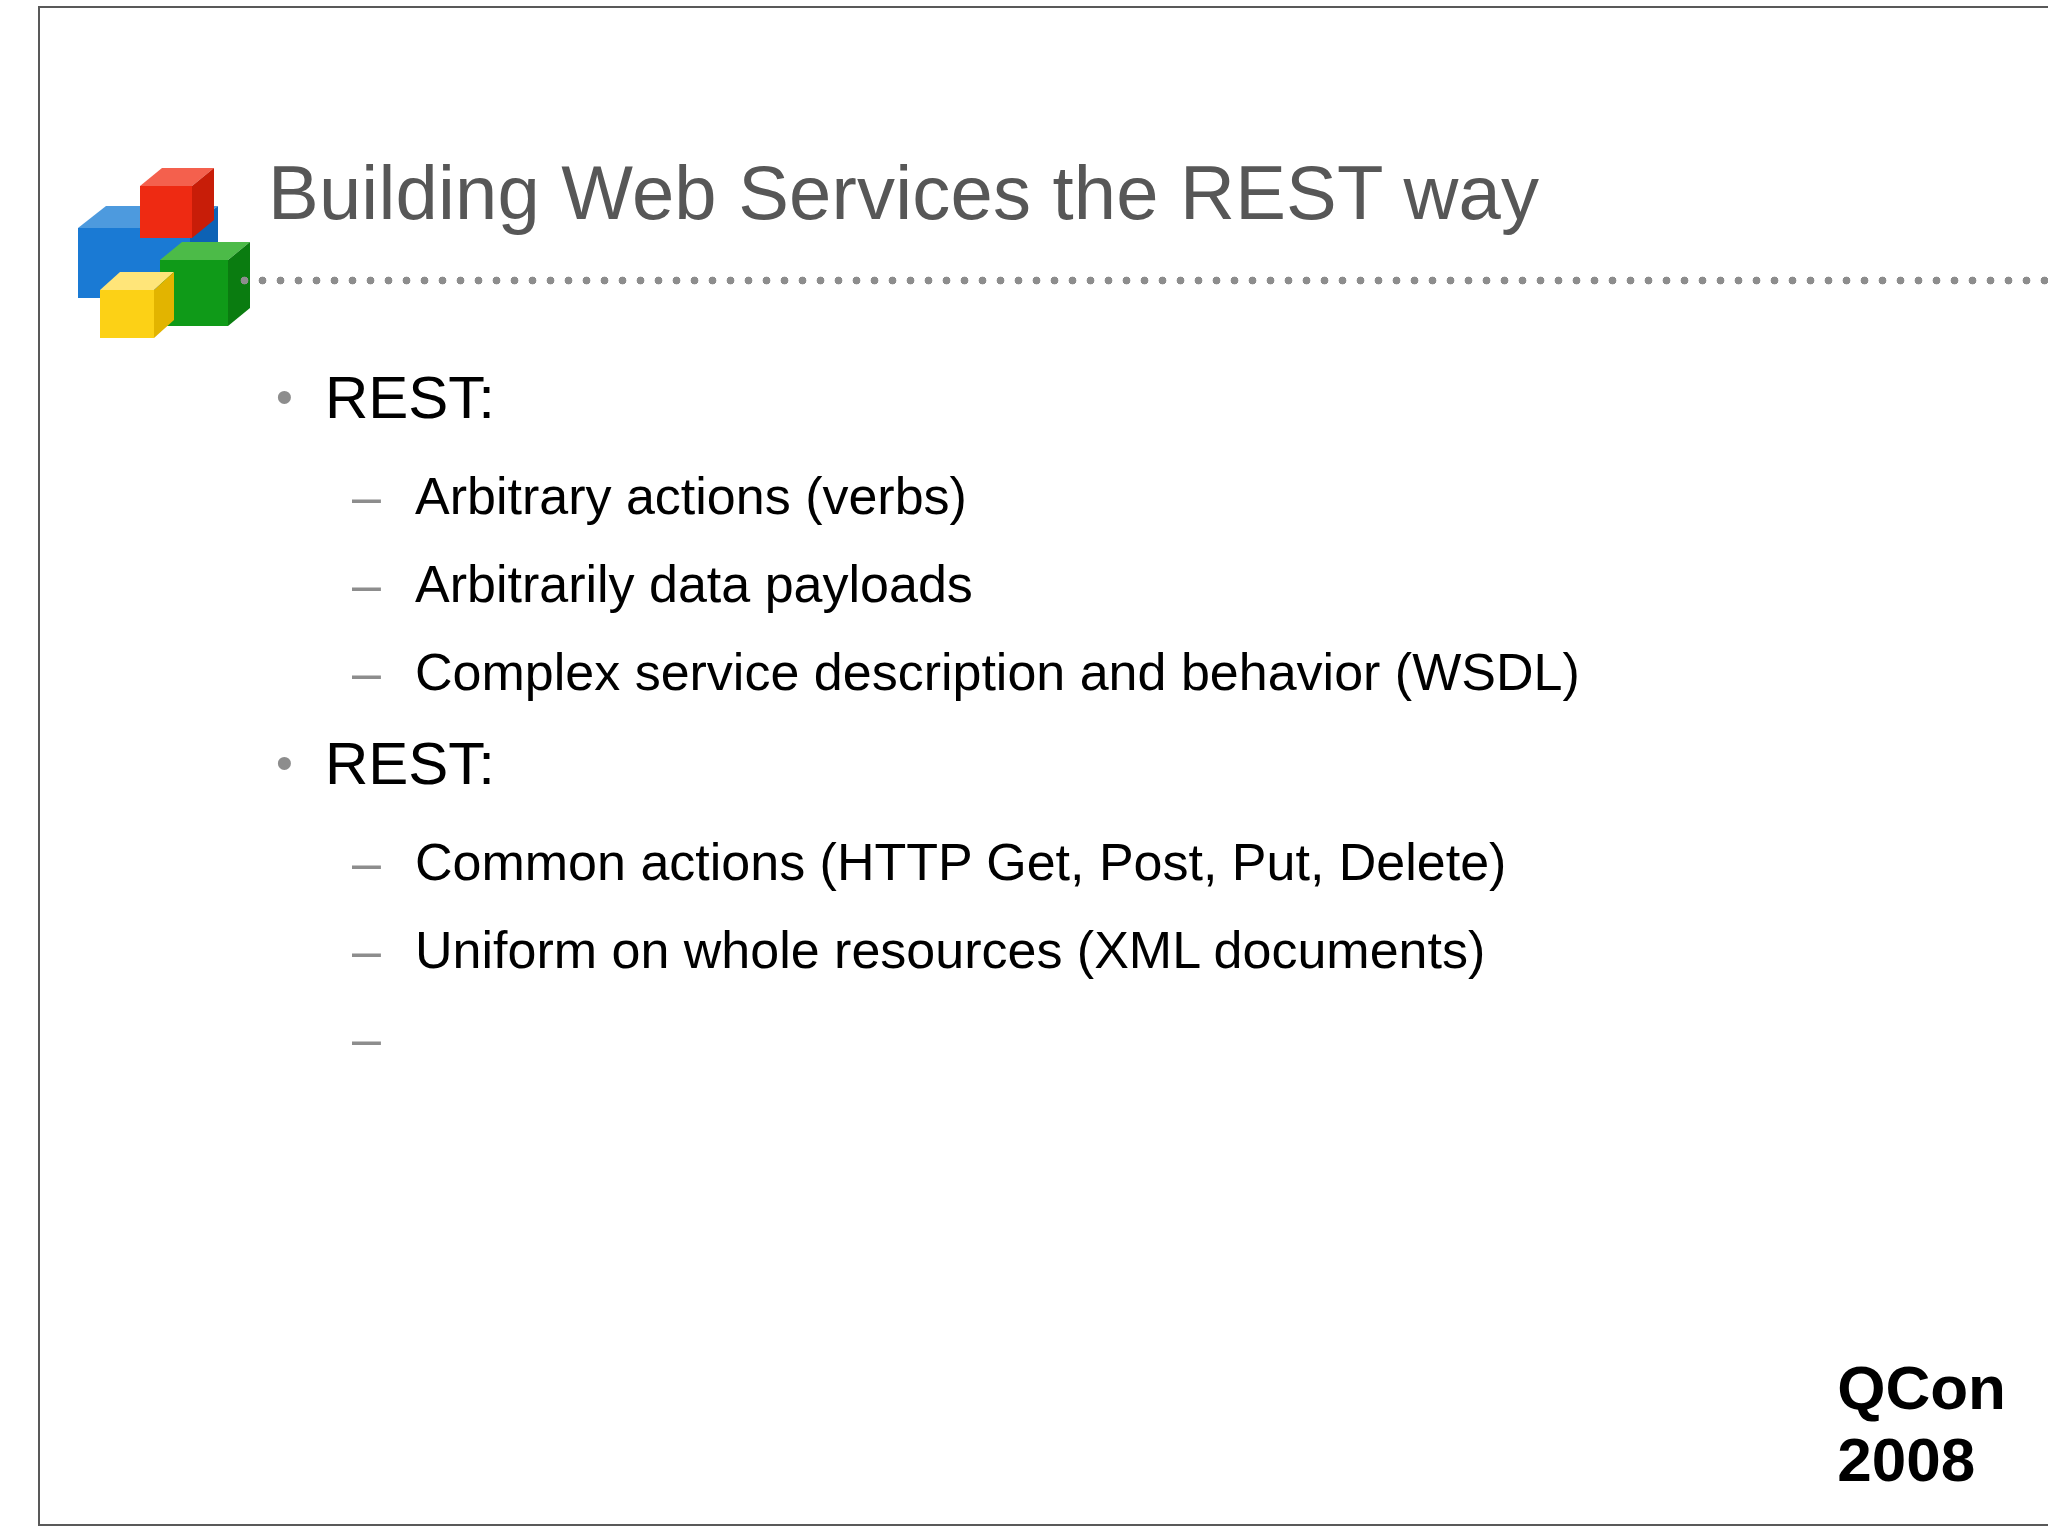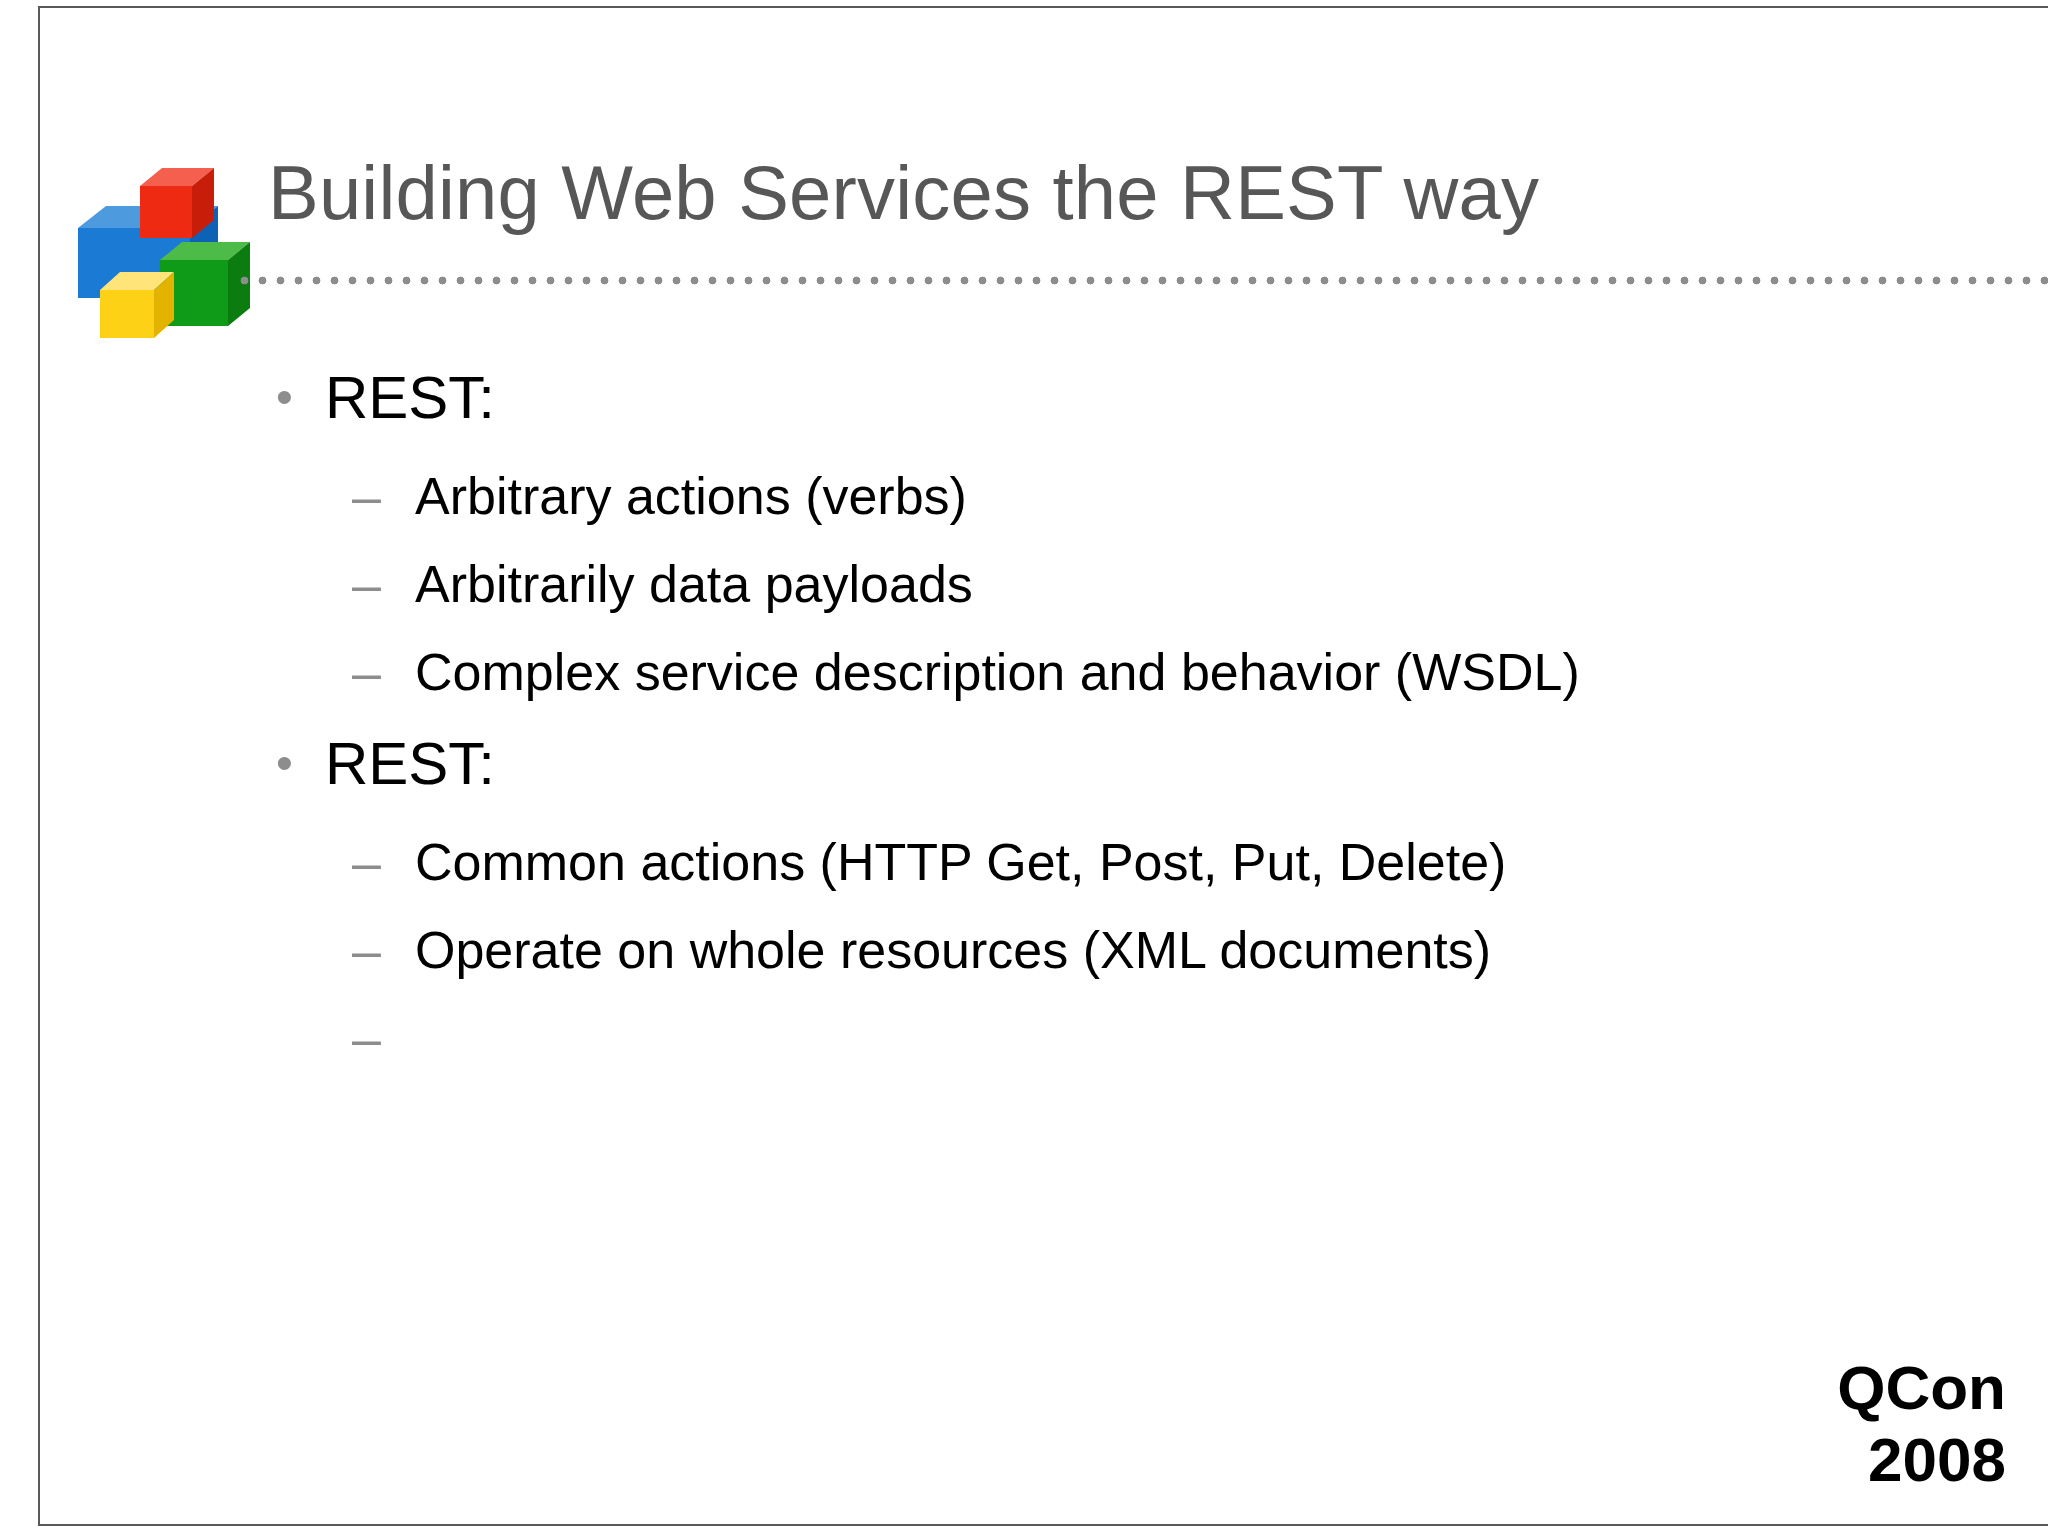--- a/index.html
+++ b/index.html
@@ -117,21 +117,21 @@
   }
 
   .group { margin-bottom: 10px; }
   .sub-list { margin-top: 30px; }
 
   
   .brand {
     position: absolute;
     right: 60px;
     bottom: 28px;
-    text-align: right;
+    text-align: left;
     font-size: 62px;
     line-height: 72px;
     font-weight: bold;
     color: #000000;
   }
 </style>
 </head>
 <body>
 
 <div class="slide">
@@ -199,21 +199,21 @@
         <span class="marker">•</span>
         <span>REST:</span>
       </div>
       <div class="sub-list">
         <div class="bullet-l2">
           <span class="marker">–</span>
           <span>Common actions (HTTP Get, Post, Put, Delete)</span>
         </div>
         <div class="bullet-l2">
           <span class="marker">–</span>
-          <span>Operate on whole resources (XML documents)</span>
+          <span>Uniform on whole resources (XML documents)</span>
         </div>
         <div class="bullet-l2">
           <span class="marker">–</span>
         </div>
       </div>
     </div>
 
   </div>
 
   <div class="brand">

